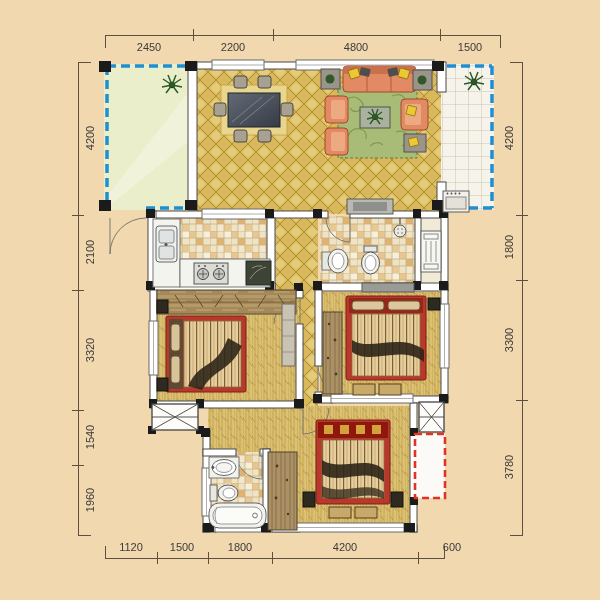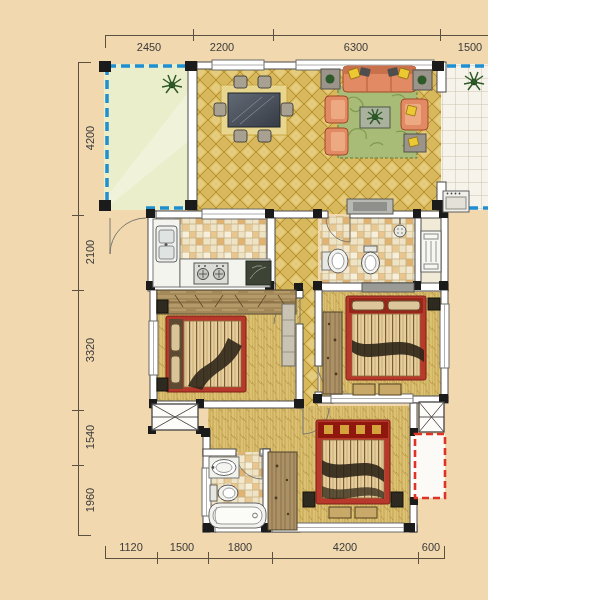--- a/index.html
+++ b/index.html
@@ -1,16 +1,16 @@
 <!DOCTYPE html>
 <html><head>
 <meta charset="utf-8">
 <style>
   html,body{margin:0;padding:0;}
-  .canvas{position:relative;width:488px;height:600px;background:#f2d8ae;overflow:hidden;
+  .canvas{position:relative;width:600px;height:600px;background:#f2d8ae;overflow:hidden;
           font-family:"Liberation Sans",sans-serif;}
   .plan-svg{position:absolute;left:0;top:0;}
   .dims{position:absolute;left:0;top:0;width:600px;height:600px;pointer-events:none;}
   .dl{position:absolute;background:#5c5040;}
   .lab{position:absolute;font-size:11px;color:#3b3b3b;white-space:nowrap;
        transform:translate(-50%,-50%);letter-spacing:0px;}
   .rot{transform:translate(-50%,-50%) rotate(-90deg);}
 </style>
 </head>
 <body>
@@ -403,22 +403,22 @@
 
 <div class="dims">
 
   <div class="dl" style="left:105px;top:35px;width:395px;height:1px"></div>
   <div class="dl" style="left:105px;top:35px;width:1px;height:13px"></div>
   <div class="dl" style="left:193px;top:29px;width:1px;height:12px"></div>
   <div class="dl" style="left:273px;top:29px;width:1px;height:12px"></div>
   <div class="dl" style="left:440px;top:29px;width:1px;height:12px"></div>
   <div class="dl" style="left:500px;top:35px;width:1px;height:13px"></div>
   <span class="lab" style="left:149px;top:47px">2450</span>
-  <span class="lab" style="left:222px;top:47px">2200</span>
-  <span class="lab" style="left:356px;top:47px">6300</span>
+  <span class="lab" style="left:233px;top:47px">2200</span>
+  <span class="lab" style="left:356px;top:47px">4800</span>
   <span class="lab" style="left:470px;top:47px">1500</span>
 
   <div class="dl" style="left:78px;top:62px;width:1px;height:473px"></div>
   <div class="dl" style="left:78px;top:62px;width:13px;height:1px"></div>
   <div class="dl" style="left:72px;top:215px;width:12px;height:1px"></div>
   <div class="dl" style="left:72px;top:290px;width:12px;height:1px"></div>
   <div class="dl" style="left:72px;top:410px;width:12px;height:1px"></div>
   <div class="dl" style="left:72px;top:465px;width:12px;height:1px"></div>
   <div class="dl" style="left:78px;top:535px;width:13px;height:1px"></div>
   <span class="lab rot" style="left:90px;top:138px">4200</span>
@@ -442,16 +442,16 @@
   <div class="dl" style="left:105px;top:546px;width:1px;height:13px"></div>
   <div class="dl" style="left:157px;top:552px;width:1px;height:12px"></div>
   <div class="dl" style="left:208px;top:552px;width:1px;height:12px"></div>
   <div class="dl" style="left:272px;top:552px;width:1px;height:12px"></div>
   <div class="dl" style="left:418px;top:552px;width:1px;height:12px"></div>
   <div class="dl" style="left:444px;top:546px;width:1px;height:13px"></div>
   <span class="lab" style="left:131px;top:547px">1120</span>
   <span class="lab" style="left:182px;top:547px">1500</span>
   <span class="lab" style="left:240px;top:547px">1800</span>
   <span class="lab" style="left:345px;top:547px">4200</span>
-  <span class="lab" style="left:431px;top:547px">600</span>
+  <span class="lab" style="left:452px;top:547px">600</span>
 </div>
 
 </div>
 
 </body></html>

